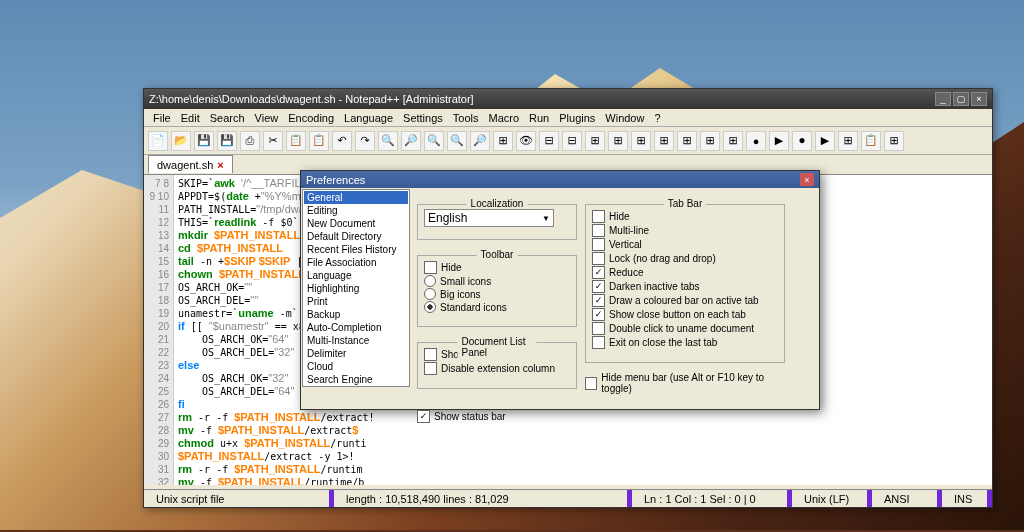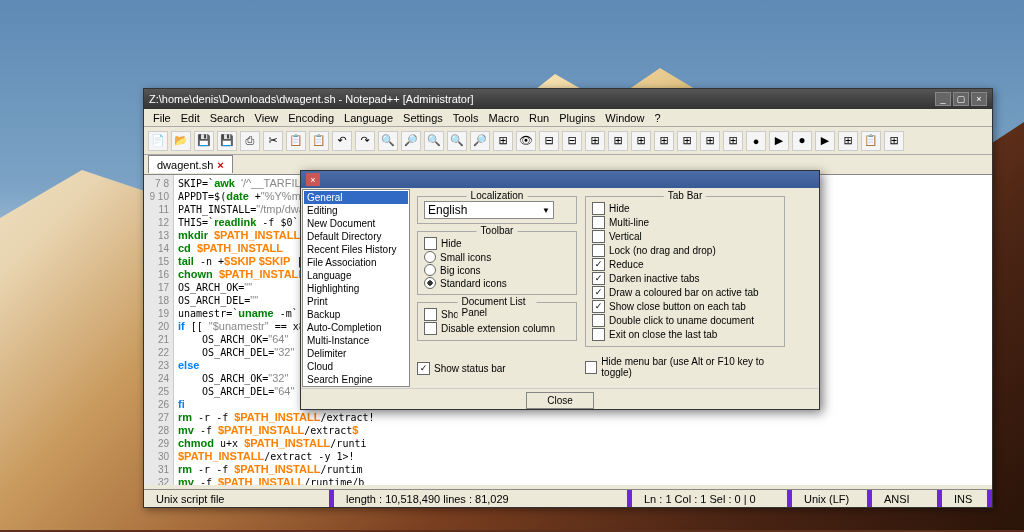--- a/index.html
+++ b/index.html
@@ -29,21 +29,21 @@
 .dialog{position:absolute;left:300px;top:170px;width:520px;height:240px;background:#ece9d8;border:1px solid #333;box-shadow:3px 3px 10px rgba(0,0,0,.5)}
 .dialog-title{height:17px;background:linear-gradient(#4a6da7,#3a5a95);color:#fff;padding:1px 5px;font-size:10px;display:flex;align-items:center}
 .dialog-title-txt{flex:1}
 .dlg-x{width:14px;height:13px;background:#c55;color:#fff;display:flex;align-items:center;justify-content:center;font-size:9px}
 .dialog-body{display:flex;height:200px}
 .pref-list{width:108px;border:1px solid #888;margin:1px;padding:1px;background:#fff;overflow:hidden}
 .pref-item{padding:1px 3px;font-size:10px}
 .pref-item.sel{background:#316ac5;color:#fff}
 .pref-pane{flex:1;padding:4px 6px;display:flex;gap:8px}
 .pane-col{display:flex;flex-direction:column;gap:3px}
-.grp{border:1px solid #aaa;padding:4px 6px 4px;position:relative;margin-top:4px}
+.grp{border:1px solid #aaa;padding:4px 6px 12px;position:relative;margin-top:12px}
 .grp-t{position:absolute;top:-7px;left:50%;transform:translateX(-50%);background:#ece9d8;padding:0 4px;font-size:10px}
 .cb,.rb{display:flex;align-items:center;gap:4px;font-size:10px;margin:1px 0}
 .cb::before{content:"";width:11px;height:11px;border:1px solid #666;background:#fff;display:inline-block}
 .cb.ck::before{content:"✓";font-size:9px;text-align:center;line-height:11px}
 .rb::before{content:"";width:10px;height:10px;border:1px solid #666;border-radius:50%;background:#fff;display:inline-block}
 .rb.ck::before{background:radial-gradient(circle,#333 0 35%,#fff 40%)}
 .drop{border:1px solid #888;background:#fff;padding:1px 3px;font-size:12px;display:flex;justify-content:space-between;align-items:center;width:130px}
 .drop::after{content:"▼";font-size:8px}
 .btn{border:1px solid #888;background:#ece9d8;padding:2px 20px;font-size:10px}
 .dialog-footer{display:flex;justify-content:center;padding:3px;border-top:1px solid #ccc}
@@ -197,20 +197,21 @@
     <div style="flex:1">length : 10,518,490    lines : 81,029</div>
     <div style="flex:0 0 160px">Ln : 1    Col : 1    Sel : 0 | 0</div>
     <div style="flex:0 0 80px">Unix (LF)</div>
     <div style="flex:0 0 70px">ANSI</div>
     <div style="flex:0 0 50px">INS</div>
   </div>
 </div>
 
 <div class="dialog">
   <div class="dialog-title">
+    <span class="dialog-title-txt">Preferences</span>
     <span class="dlg-x">×</span>
   </div>
   <div class="dialog-body">
     <div class="pref-list">
       <div class="pref-item sel">General</div>
       <div class="pref-item">Editing</div>
       <div class="pref-item">New Document</div>
       <div class="pref-item">Default Directory</div>
       <div class="pref-item">Recent Files History</div>
       <div class="pref-item">File Association</div>
@@ -256,16 +257,13 @@
           <div class="cb ck">Darken inactive tabs</div>
           <div class="cb ck">Draw a coloured bar on active tab</div>
           <div class="cb ck">Show close button on each tab</div>
           <div class="cb">Double click to uname document</div>
           <div class="cb">Exit on close the last tab</div>
         </div>
         <div class="cb" style="margin-top:6px">Hide menu bar (use Alt or F10 key to toggle)</div>
       </div>
     </div>
   </div>
-  <div class="dialog-footer">
-    <button class="btn">Close</button>
-  </div>
 </div>
 
 </body></html>

